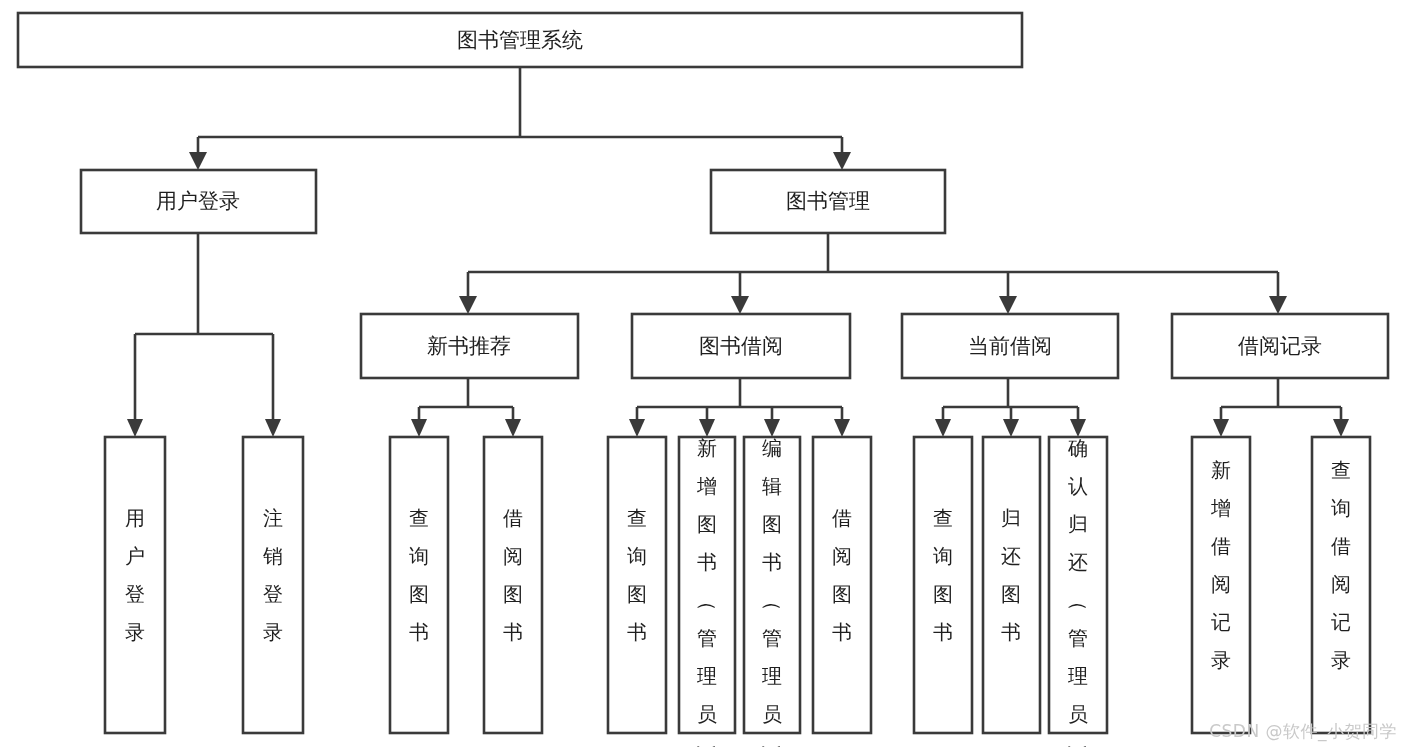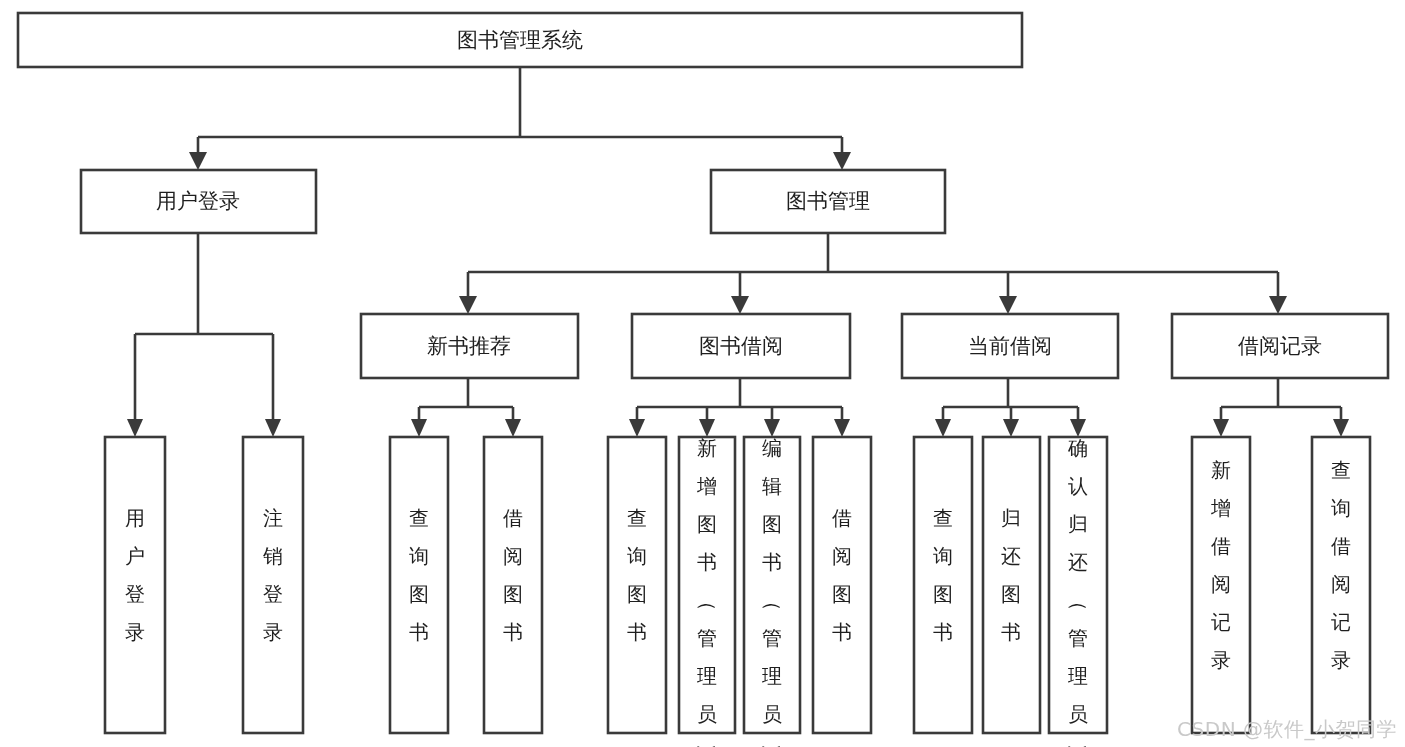--- a/index.html
+++ b/index.html
@@ -56,21 +56,21 @@
     font-family: "DejaVu Sans", "Liberation Sans", sans-serif;
     font-size: 20px;
     fill: #1f1f1f;
     text-anchor: middle;
   }
   .watermark {
     position: absolute;
     right: 8px;
     bottom: 4px;
     font-family: "DejaVu Sans", "Liberation Sans", sans-serif;
-    font-size: 20px;
+    font-size: 17px;
     color: #c9c9c9;
     letter-spacing: 0.5px;
     white-space: nowrap;
     user-select: none;
   }
 </style>
 </head>
 <body>
 
 <div id="diagram-root">

